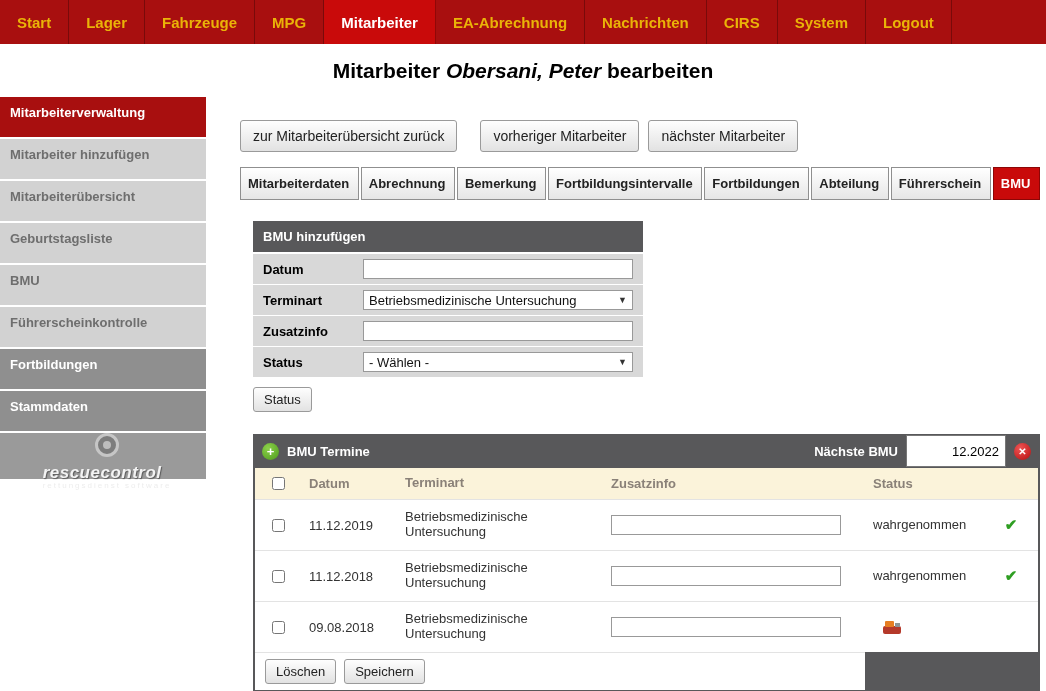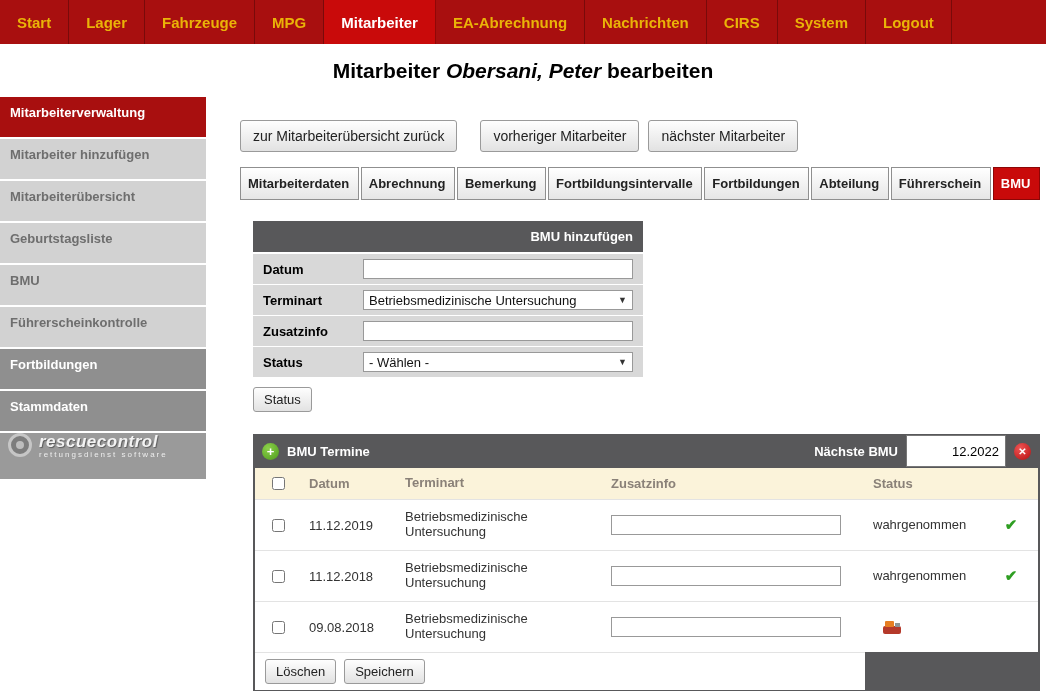--- a/index.html
+++ b/index.html
@@ -73,22 +73,24 @@
     font-weight: bold;
     color: #333;
     font-size: 13px;
     padding: 3px 9px;
     cursor: pointer;
   }
   .logo-box {
     height: 46px;
     background: #9a9a9a;
     display: flex;
+    align-items: center;
     padding-left: 8px;
     gap: 7px;
+    flex-direction: column;
   }
   .logo-gear {
     width: 24px; height: 24px;
     border-radius: 50%;
     background: #7d7d7d;
     border: 3px solid #c6c6c6;
     position: relative;
     flex: none;
   }
   .logo-gear::after {
@@ -150,21 +152,20 @@
   }
   
   .form-box { width: 390px; margin: 21px 0 0 13px; }
   .form-title {
     background: #58585a;
     color: #fff;
     font-weight: bold;
     font-size: 13px;
     padding: 8px 10px;
     margin-bottom: 2px;
-    text-align: right;
   }
   .form-row {
     display: flex;
     align-items: center;
     background: #d8d8d8;
     margin-bottom: 1px;
     height: 30px;
     padding: 0 10px;
   }
   .form-label { width: 100px; flex: none; font-size: 13px; font-weight: bold; color: #000; }

